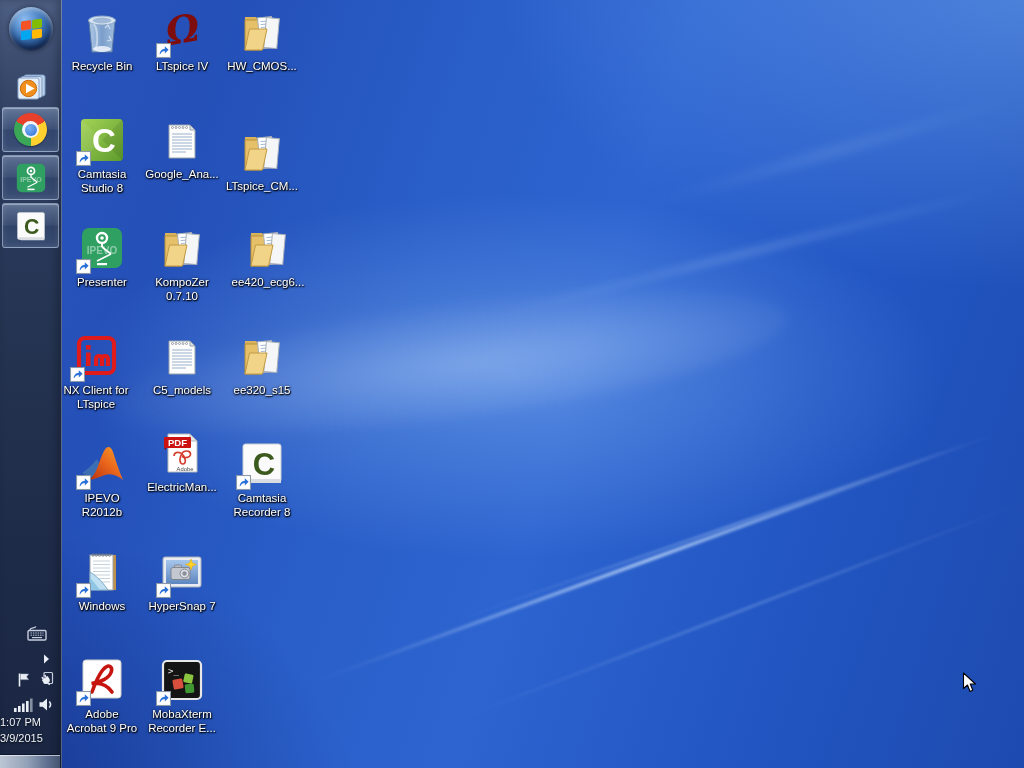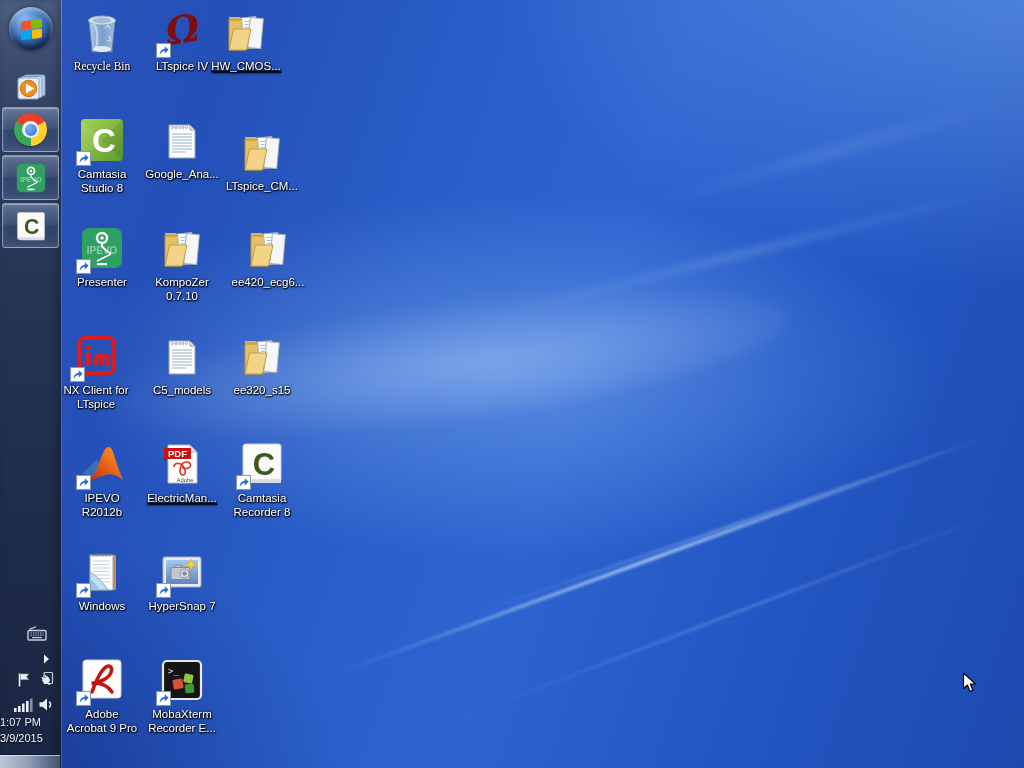--- a/index.html
+++ b/index.html
@@ -88,21 +88,21 @@
 <body>
 
 <div class="desktop">
   <div class="swoosh"></div>
   <div class="streak s1"></div>
   <div class="streak s2"></div>
   <div class="streak s3"></div>
   <div class="streak s4"></div>
   <div class="streak s5"></div>
   <div id="icons">
-      <div class="desk-icon" style="left: 62px; top: 8px; font-family: Liberation Serif, serif;">
+      <div class="desk-icon" style="left: 62px; top: 8px;">
         <div class="glyph">
           <svg class="main" viewBox="0 0 48 48">
   <defs>
               <linearGradient id="rbG" x1="0" y1="0" x2="1" y2="0">
     <stop offset="0" stop-color="#b9d0e9"></stop>
                 <stop offset=".5" stop-color="#7fa3cc"></stop>
                 <stop offset="1" stop-color="#a9c4e2"></stop>
               </linearGradient>
             </defs>
   <path d="M11 13 L37 13 L34 44 L14 44 Z" fill="url(#rbG)" stroke="#5d7ba0" opacity=".95"></path>
@@ -124,21 +124,21 @@
 </svg>
           <svg class="sc" viewBox="0 0 14 14">
   <rect x="0.5" y="0.5" width="13" height="13" fill="#ffffff" stroke="#8a98a8"></rect>
   <path d="M3.4 10.6 C3.6 7.4 5.6 5.4 8.2 5.3 L8.2 3 L11.8 6.4 L8.2 9.8 L8.2 7.4 C6.2 7.5 4.6 8.7 3.9 10.6 Z" fill="#2a6fd8"></path>
 </svg>
         </div>
         <div class="label">
           <div>LTspice IV</div>
         </div>
       </div>
-      <div class="desk-icon" style="left: 206px; top: 8px; text-decoration: underline;">
+      <div class="desk-icon" style="left: 222px; top: 8px;">
         <div class="glyph">
           <svg class="main" viewBox="0 0 48 48">
   <path d="M7 9 h11 l3 4 h-14 z" fill="#d9b25c"></path>
   <rect x="7" y="12" width="16" height="30" fill="#e6c069" stroke="#b8903a"></rect>
   <g transform="rotate(-5 30 26)">
               <rect x="21" y="9" width="14" height="31" fill="#ffffff" stroke="#a8aeb6"></rect>
     <path d="M23.5 13 h9 M23.5 16 h9 M23.5 19 h9 M23.5 22 h6" stroke="#9fb6cf" stroke-width=".9"></path>
             </g>
   <g transform="rotate(5 33 26)">
               <rect x="27" y="10" width="13" height="30" fill="#f5f6f8" stroke="#a8aeb6"></rect>
@@ -347,21 +347,21 @@
           <svg class="sc" viewBox="0 0 14 14">
   <rect x="0.5" y="0.5" width="13" height="13" fill="#ffffff" stroke="#8a98a8"></rect>
   <path d="M3.4 10.6 C3.6 7.4 5.6 5.4 8.2 5.3 L8.2 3 L11.8 6.4 L8.2 9.8 L8.2 7.4 C6.2 7.5 4.6 8.7 3.9 10.6 Z" fill="#2a6fd8"></path>
 </svg>
         </div>
         <div class="label">
           <div>IPEVO</div>
           <div>R2012b</div>
         </div>
       </div>
-      <div class="desk-icon" style="left: 142px; top: 440px; text-decoration: underline;">
+      <div class="desk-icon" style="left: 142px; top: 429px;">
         <div class="glyph">
           <svg class="main" viewBox="0 0 48 48">
   <path d="M10 5 h22 l7 7 v31 h-29 z" fill="#ffffff" stroke="#b4b8bc"></path>
   <path d="M32 5 l7 7 h-7 z" fill="#e2e4e6" stroke="#b4b8bc"></path>
   <rect x="6" y="8" width="27" height="11" rx="1" fill="#cc1111"></rect>
   <path d="M6 19 l2 2 v-2 z" fill="#7a0808"></path>
   <text x="19.5" y="16.8" font-size="9.5" font-weight="bold" fill="#ffffff" text-anchor="middle" font-family="Liberation Sans,sans-serif">PDF</text>
   <path d="M25 23 c-5 7 -3 12 0 12 c3 0 3.5 -6 -1 -10 c-3.5 -3 -8 -1.5 -8 2 M25 23 c3.5 -2 8 -1 7.5 2.5 c-.4 3 -5 4 -8.5 2" stroke="#d43b2a" stroke-width="1.6" fill="none"></path>
   <text x="27" y="42" font-size="5.8" fill="#444" text-anchor="middle" font-family="Liberation Sans,sans-serif">Adobe</text>
 </svg>

